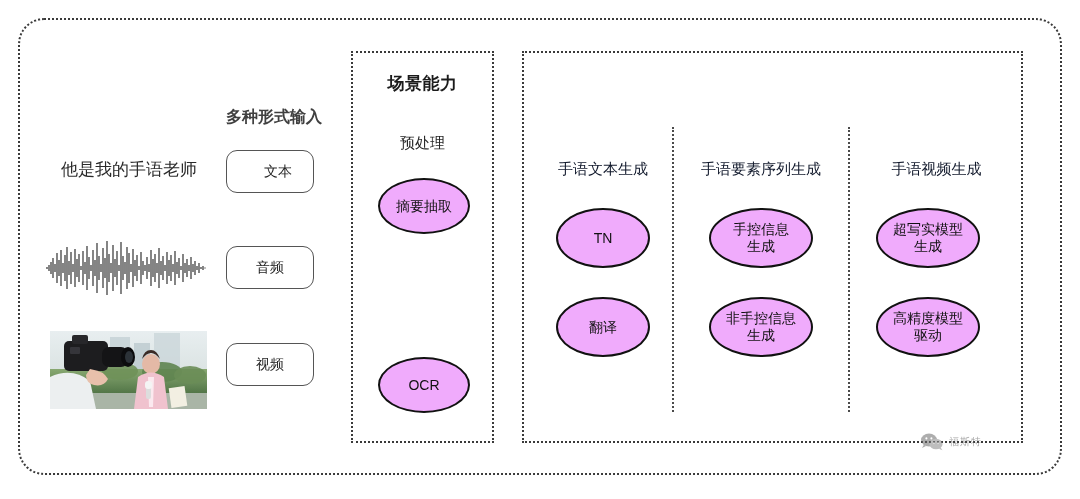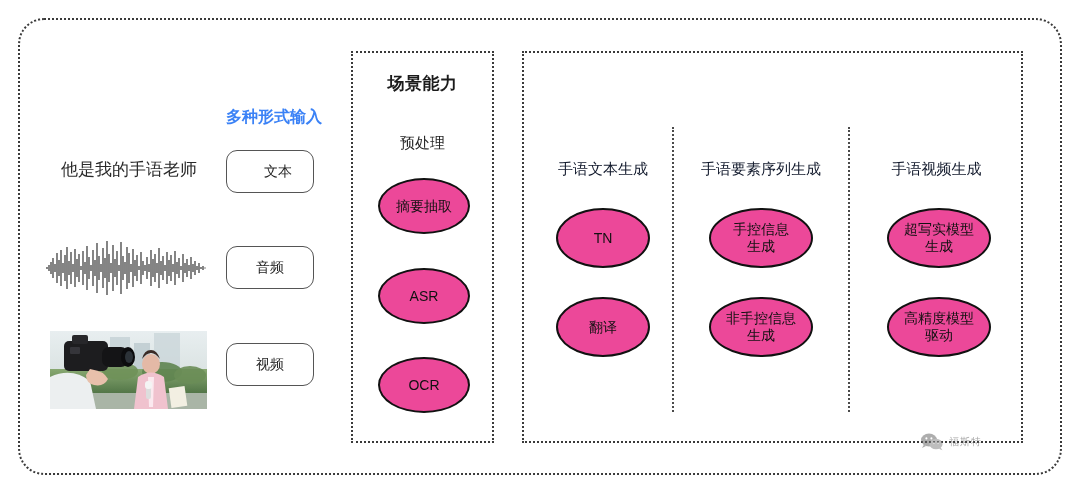--- a/index.html
+++ b/index.html
@@ -84,52 +84,52 @@
 
   
   .ellipse {
     position: absolute;
     border: 2.6px solid #111111;
     border-radius: 50%;
     display: flex;
     align-items: center;
     justify-content: center;
     text-align: center;
-    background: #ec4899;
+    background: #f0abfc;
   }
   .ellipse .etext {
     font-size: 14px;
     line-height: 17px;
     color: #111;
     white-space: pre-line;
   }
 
   
   .el-scene { width: 92px; height: 56px; left: 25px; }
   .el-scene.e1 { top: 125px; }
   .el-scene.e2 { top: 215px; }
   .el-scene.e3 { top: 304px; }
 
   
   .el-core { height: 60px; }
   .col-a .el-core { width: 94px; left: 22px; }
   .col-b .el-core { width: 104px; left: 35px; }
-  .col-c .el-core { width: 104px; left: 37px; }
+  .col-c .el-core { width: 104px; left: 26px; }
   .el-core.r1 { top: 155px; }
   .el-core.r2 { top: 244px; }
 
   
   .input-heading {
     position: absolute;
     left: 150px; top: 107px;
     width: 172px;
     text-align: right;
     font-size: 16px;
     font-weight: bold;
-    color: #3b82f6;
+    color: #404040;
   }
 
   .sample-text {
     position: absolute;
     left: 40px; top: 158px;
     width: 178px;
     text-align: center;
     font-size: 17px;
     color: #2a2a2a;
     white-space: nowrap;
@@ -338,23 +338,20 @@
     <span>视频</span>
   </div>
 
   <div class="panel panel-scene">
     <div class="panel-title">场景能力</div>
     <div class="panel-sub">预处理</div>
 
     <div class="ellipse el-scene e1">
       <span class="etext">摘要抽取</span>
     </div>
-    <div class="ellipse el-scene e2">
-      <span class="etext">ASR</span>
-    </div>
     <div class="ellipse el-scene e3">
       <span class="etext">OCR</span>
     </div>
   </div>
 
   <div class="panel panel-core">
 
     <div class="v-divider d1"></div>
     <div class="v-divider d2"></div>
 

